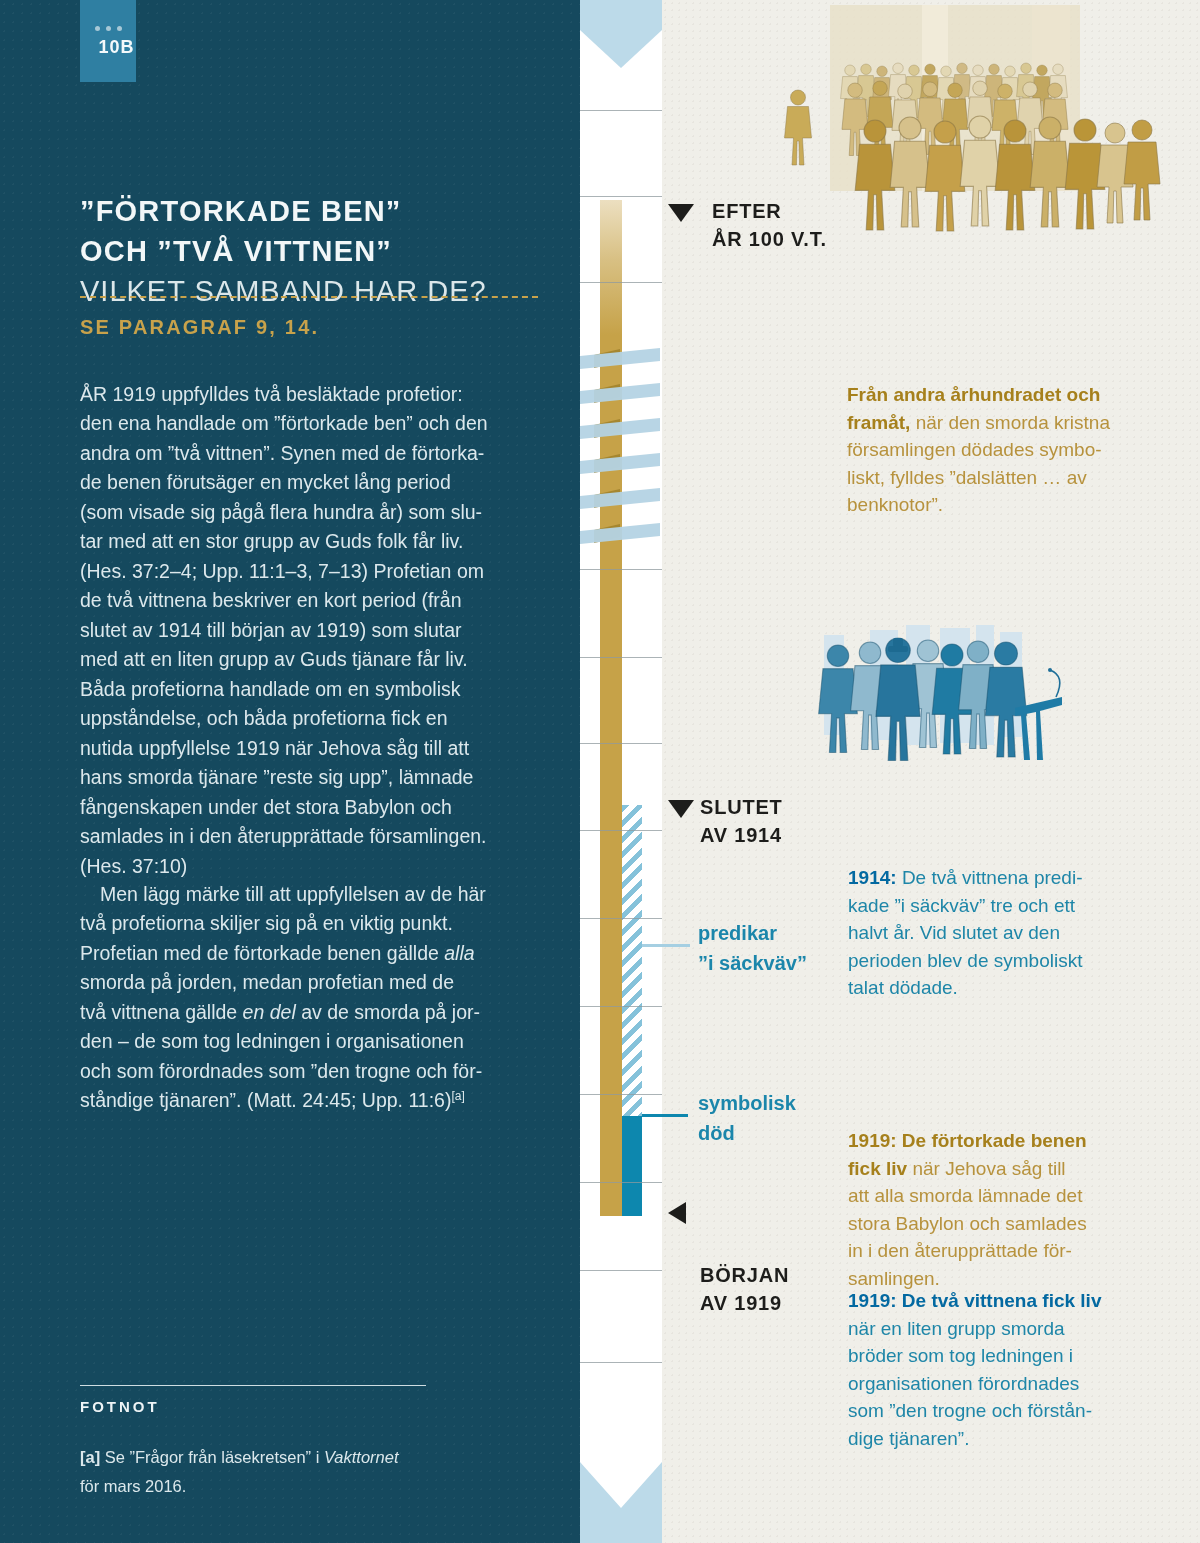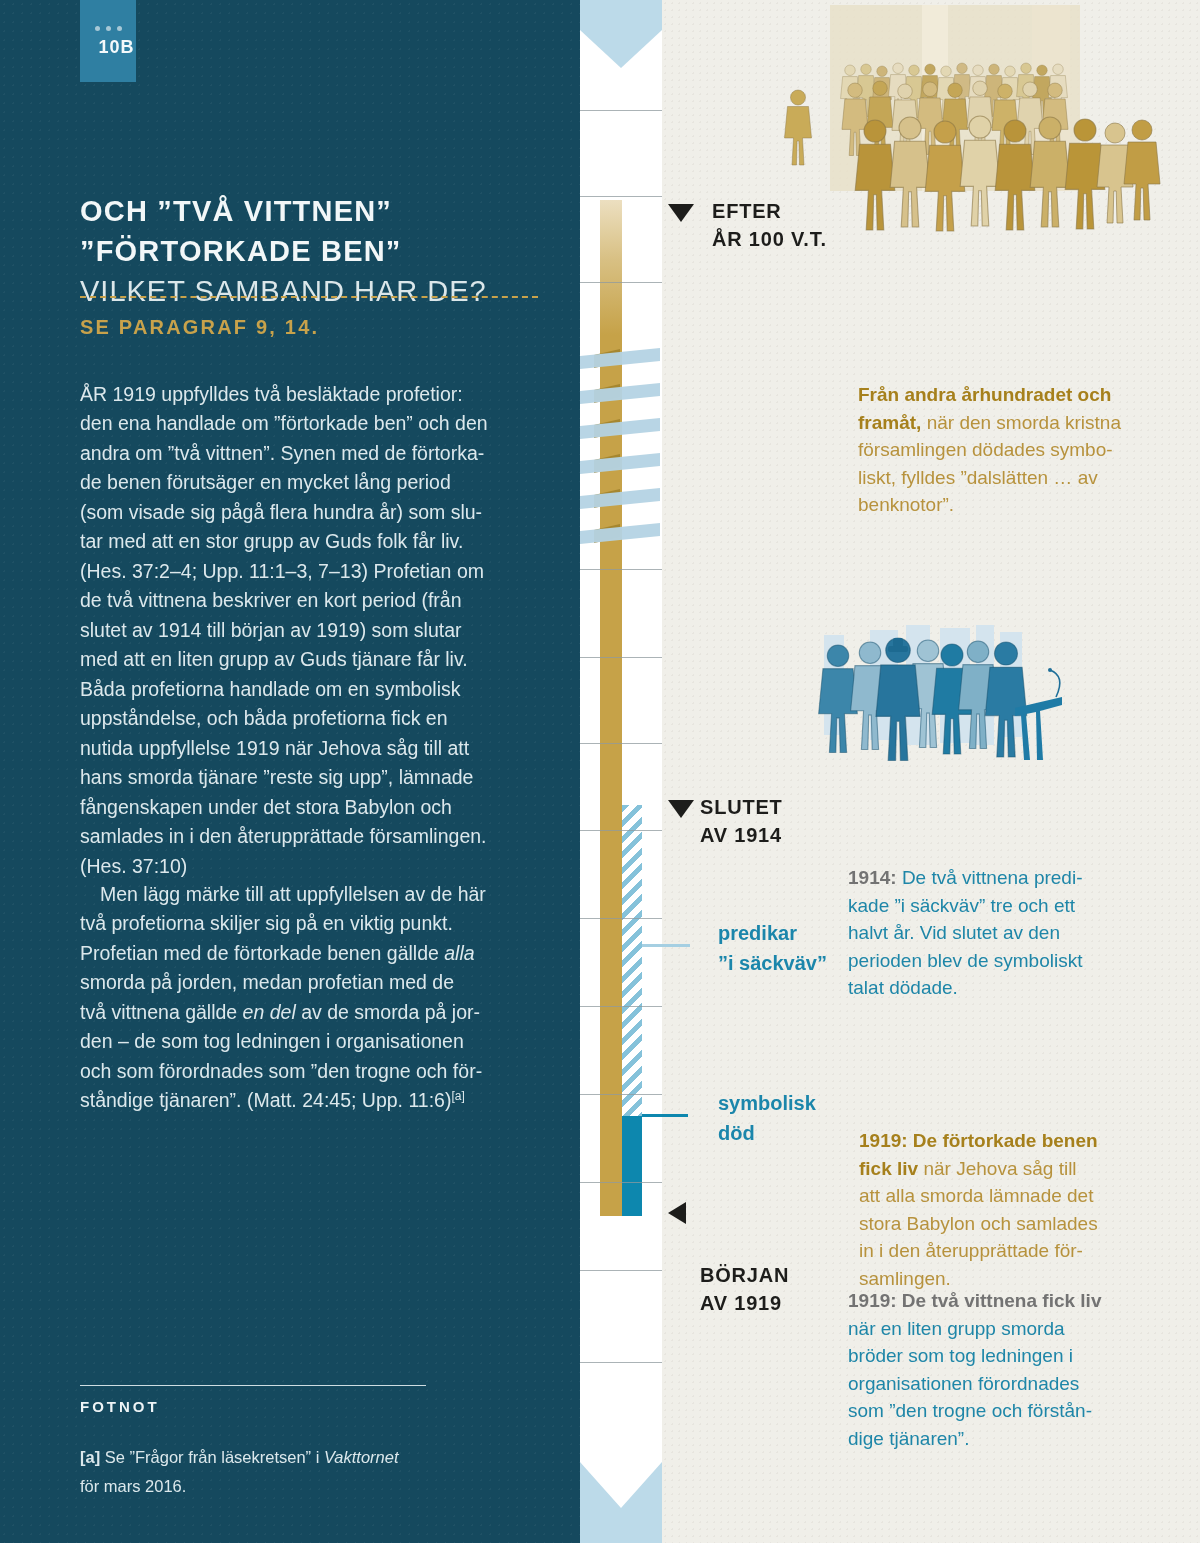--- a/index.html
+++ b/index.html
@@ -42,54 +42,54 @@
   
   .right-panel{position:absolute;left:662px;top:0;width:538px;height:1543px;background:#f0efe9;
     background-image:radial-gradient(rgba(110,100,80,.07) 1px,transparent 1px);background-size:7px 7px;}
 
   .tl-label{position:absolute;color:#1d1d1b;font-weight:bold;font-size:20px;line-height:28px;
     letter-spacing:.8px;white-space:pre-line;}
   .tri-down{position:absolute;width:0;height:0;border-left:13px solid transparent;
     border-right:13px solid transparent;border-top:18px solid #1d1d1b;}
   .tri-left{position:absolute;width:0;height:0;border-top:11px solid transparent;
     border-bottom:11px solid transparent;border-right:18px solid #1d1d1b;}
-  .teal-note{position:absolute;color:#1b86ab;font-weight:bold;font-size:20px;line-height:30px;white-space:pre-line;margin-left:20px;}
+  .teal-note{position:absolute;color:#1b86ab;font-weight:bold;font-size:20px;line-height:30px;white-space:pre-line;}
   .conn{position:absolute;height:3px;}
   .conn-light{background:#a5cfe2;}
   .conn-teal{background:#0d87ae;}
 
   .serif-head{position:absolute;font-family:"Liberation Serif",serif;font-weight:bold;
     font-size:26px;line-height:30px;white-space:pre-line;}
   .serif-gold{color:#a1791f;}
   .serif-teal{color:#1d6b90;}
   .note-par{position:absolute;font-size:19px;line-height:27.5px;white-space:pre-line;}
-  .note-gold{color:#b7923d;margin-left:11px;}
+  .note-gold{color:#b7923d;}
   .note-gold .b{color:#a6801c;font-weight:bold;}
   .note-teal{color:#1e86a8;}
-  .note-teal .b{color:#737373;font-weight:bold;}
+  .note-teal .b{color:#0369a1;font-weight:bold;}
   .illu{position:absolute;}
 </style>
 </head>
 <body>
 
 <div class="page">
 
   <aside class="left-panel">
     <div class="badge">
       <div class="badge-dots">
           <i></i>
           <i></i>
           <i></i>
         </div>
       <div class="badge-label">10B</div>
     </div>
 
     <h1 class="title">
+      <div class="t-bold">”FÖRTORKADE BEN”</div>
       <div class="t-bold">OCH ”TVÅ VITTNEN”</div>
-      <div class="t-bold">”FÖRTORKADE BEN”</div>
       <div class="t-light">VILKET SAMBAND HAR DE?</div>
     </h1>
     <div class="dashed-sep"></div>
     <div class="see-par">SE PARAGRAF 9, 14.</div>
 
     <p class="body-text p1">ÅR 1919 uppfylldes två besläktade profetior:
 den ena handlade om ”förtorkade ben” och den
 andra om ”två vittnen”. Synen med de förtorka-
 de benen förutsäger en mycket lång period
 (som visade sig pågå flera hundra år) som slu-

